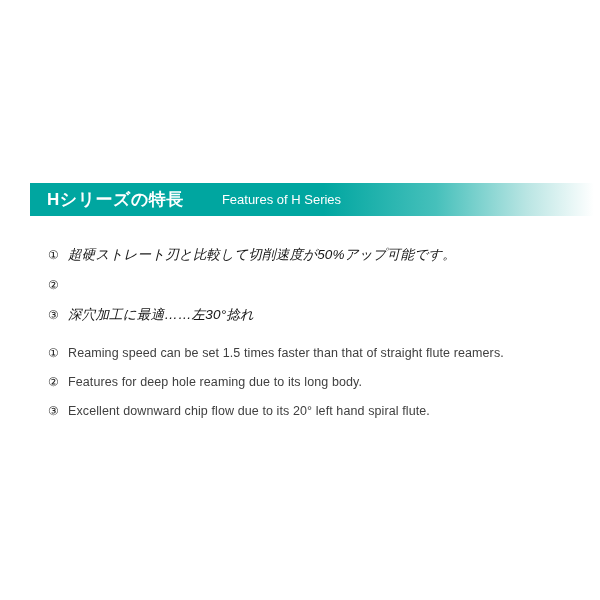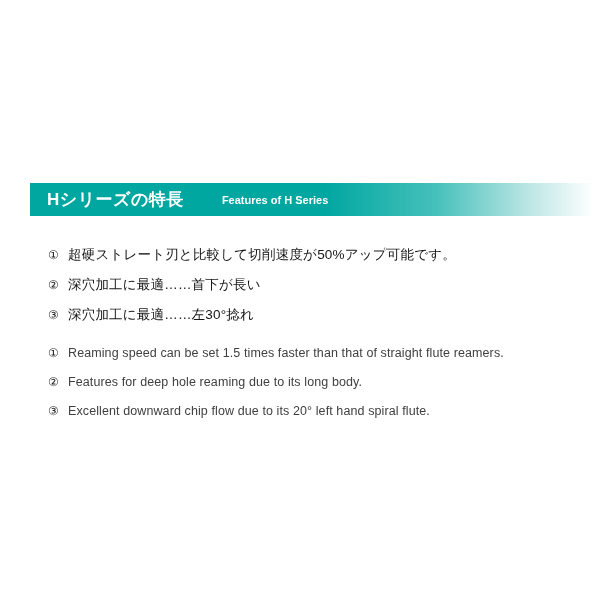--- a/index.html
+++ b/index.html
@@ -37,22 +37,22 @@
   .banner-title {
     color: #ffffff;
     font-size: 17px;
     font-weight: bold;
     letter-spacing: 0.5px;
     margin-left: 17px;
     white-space: nowrap;
   }
   .banner-subtitle {
     color: #ffffff;
-    font-size: 11px;
-    font-weight: bold;
+    font-size: 13px;
+    font-weight: normal;
     margin-left: 38px;
     white-space: nowrap;
   }
 
   
   .list {
     position: absolute;
     left: 36px;
   }
   .list-ja { top: 246px; }
@@ -71,20 +71,21 @@
     flex: 0 0 20px;
     font-size: 12px;
     line-height: 18px;
     color: #222;
   }
   .item-text-ja {
     font-size: 13.5px;
     line-height: 18px;
     color: #151515;
     letter-spacing: 0.2px;
+    font-style: italic;
   }
   .item-text-en {
     font-size: 12.5px;
     line-height: 18px;
     color: #404040;
     letter-spacing: 0.1px;
   }
 </style>
 </head>
 <body>
@@ -96,21 +97,20 @@
     <span class="banner-subtitle">Features of H Series</span>
   </div>
 
   <div class="list list-ja">
     <div class="item">
       <span class="marker">①</span>
       <span class="item-text-ja">超硬ストレート刃と比較して切削速度が50%アップ可能です。</span>
     </div>
     <div class="item">
       <span class="marker">②</span>
-      <span class="item-text-ja">深穴加工に最適……首下が長い</span>
     </div>
     <div class="item">
       <span class="marker">③</span>
       <span class="item-text-ja">深穴加工に最適……左30°捻れ</span>
     </div>
   </div>
 
   <div class="list list-en">
     <div class="item">
       <span class="marker">①</span>

